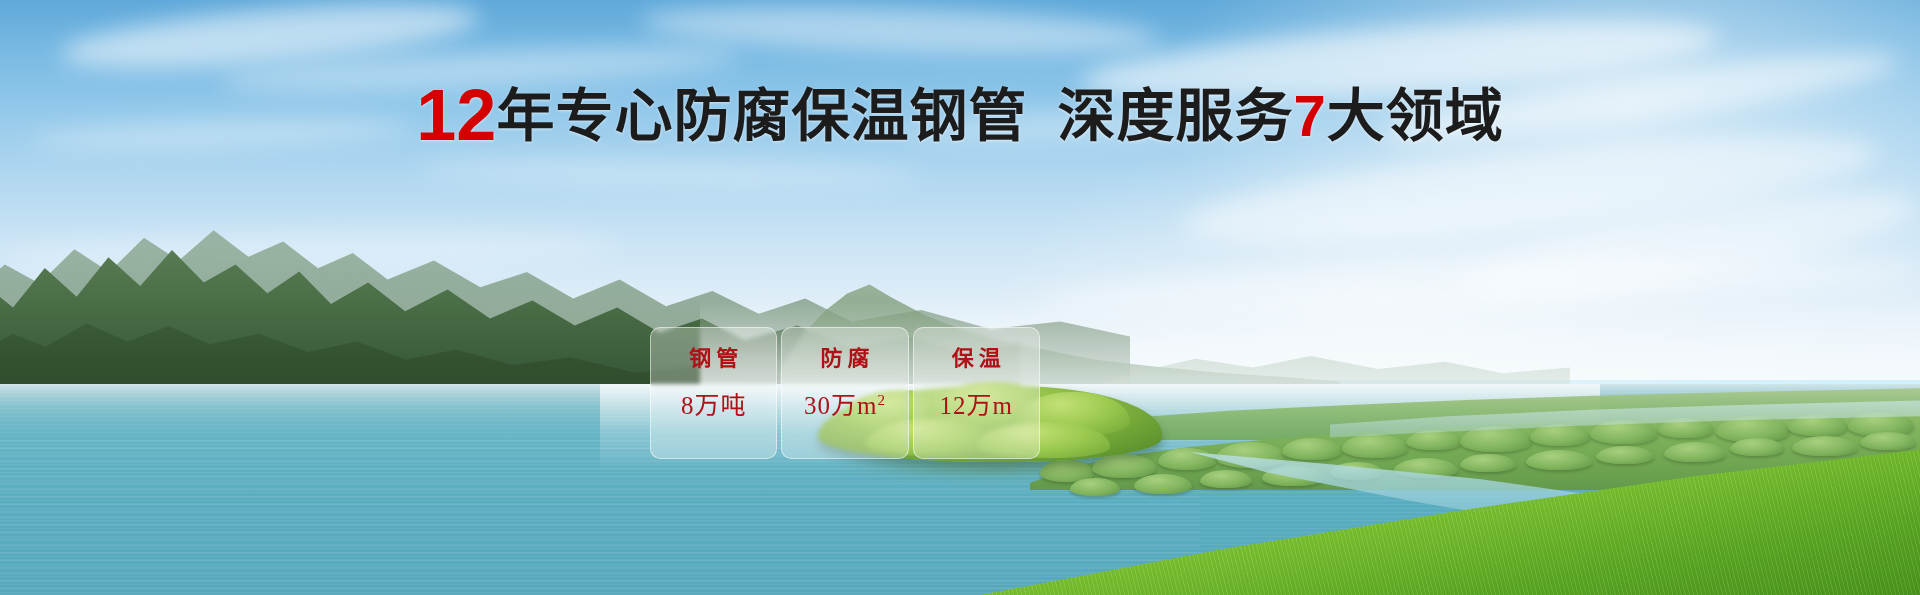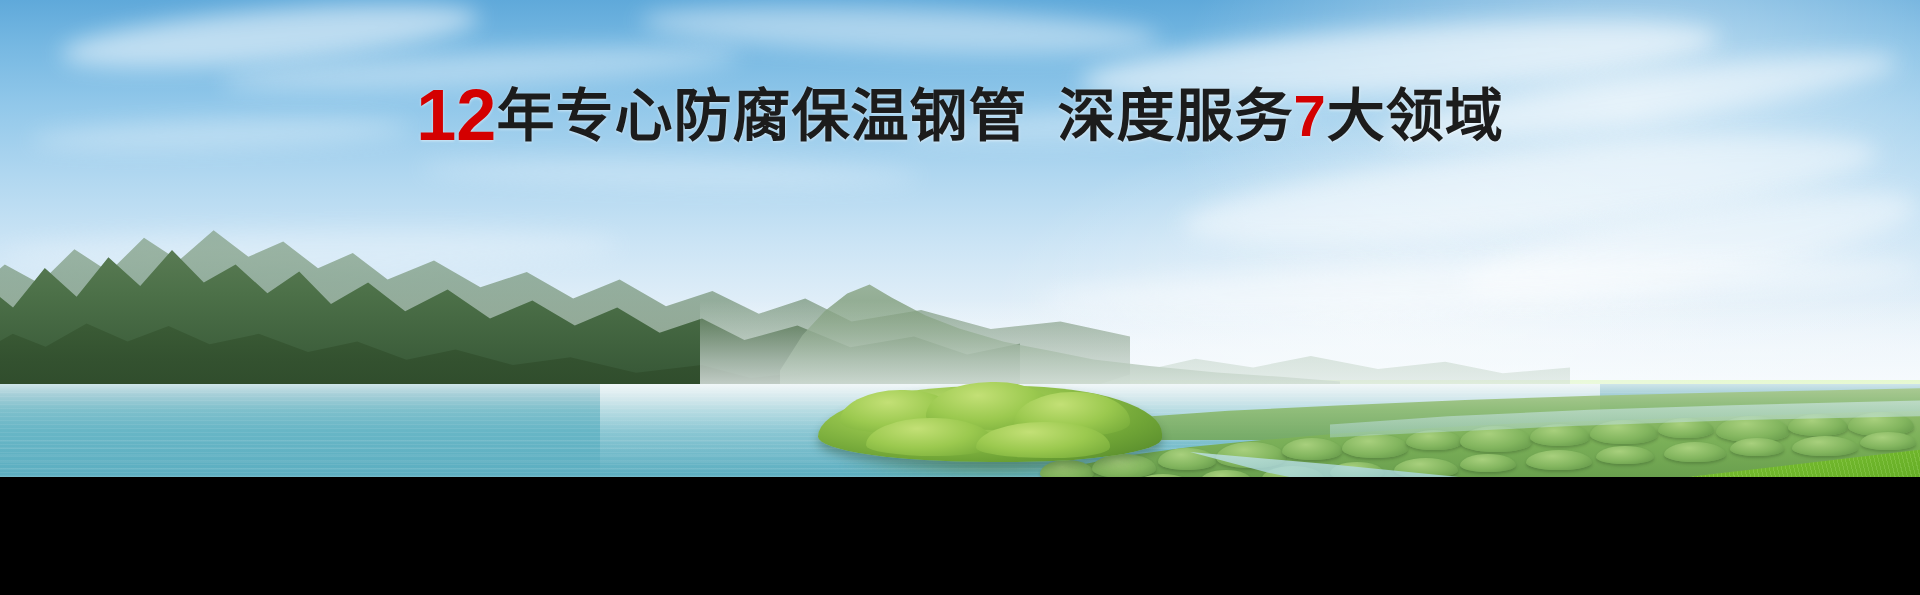--- a/index.html
+++ b/index.html
@@ -6,24 +6,24 @@
   html, body {
     margin: 0;
     padding: 0;
     background: #000;
   }
   * { box-sizing: border-box; }
 
   .banner {
     position: relative;
     width: 1920px;
-    height: 477px;
+    height: 595px;
     overflow: hidden;
     font-family: "Liberation Sans", "DejaVu Sans", sans-serif;
-    background: #bef264;
+    background: #7dd3fc;
   }
 
   
   .sky {
     position: absolute;
     left: 0; top: 0;
     width: 1920px; height: 380px;
     background:
       linear-gradient(to bottom,
         #5fa9da 0%,
@@ -469,14 +469,32 @@
     <div class="island-tuft" style="left:214px; top:12px; width:116px; height:44px;"></div>
     <div class="island-tuft" style="left:66px;  top:38px; width:128px; height:38px;"></div>
     <div class="island-tuft" style="left:176px; top:42px; width:134px; height:36px;"></div>
   </div>
 
   <div class="headline">
     <span class="num">12</span><span>年</span><span>专心防腐保温钢管</span><span class="gap"></span><span>深度服务</span><span class="num-sm">7</span><span>大领域</span>
   </div>
 
 
+  <div class="cards">
+
+    <div class="card">
+      <div class="card-label">钢管</div>
+      <div class="card-value"><span>8万吨</span></div>
+    </div>
+
+    <div class="card">
+      <div class="card-label">防腐</div>
+      <div class="card-value"><span>30万m</span><sup>2</sup></div>
+    </div>
+
+    <div class="card">
+      <div class="card-label">保温</div>
+      <div class="card-value"><span>12万m</span></div>
+    </div>
+
+  </div>
 
 </div>
 
 </body></html>

